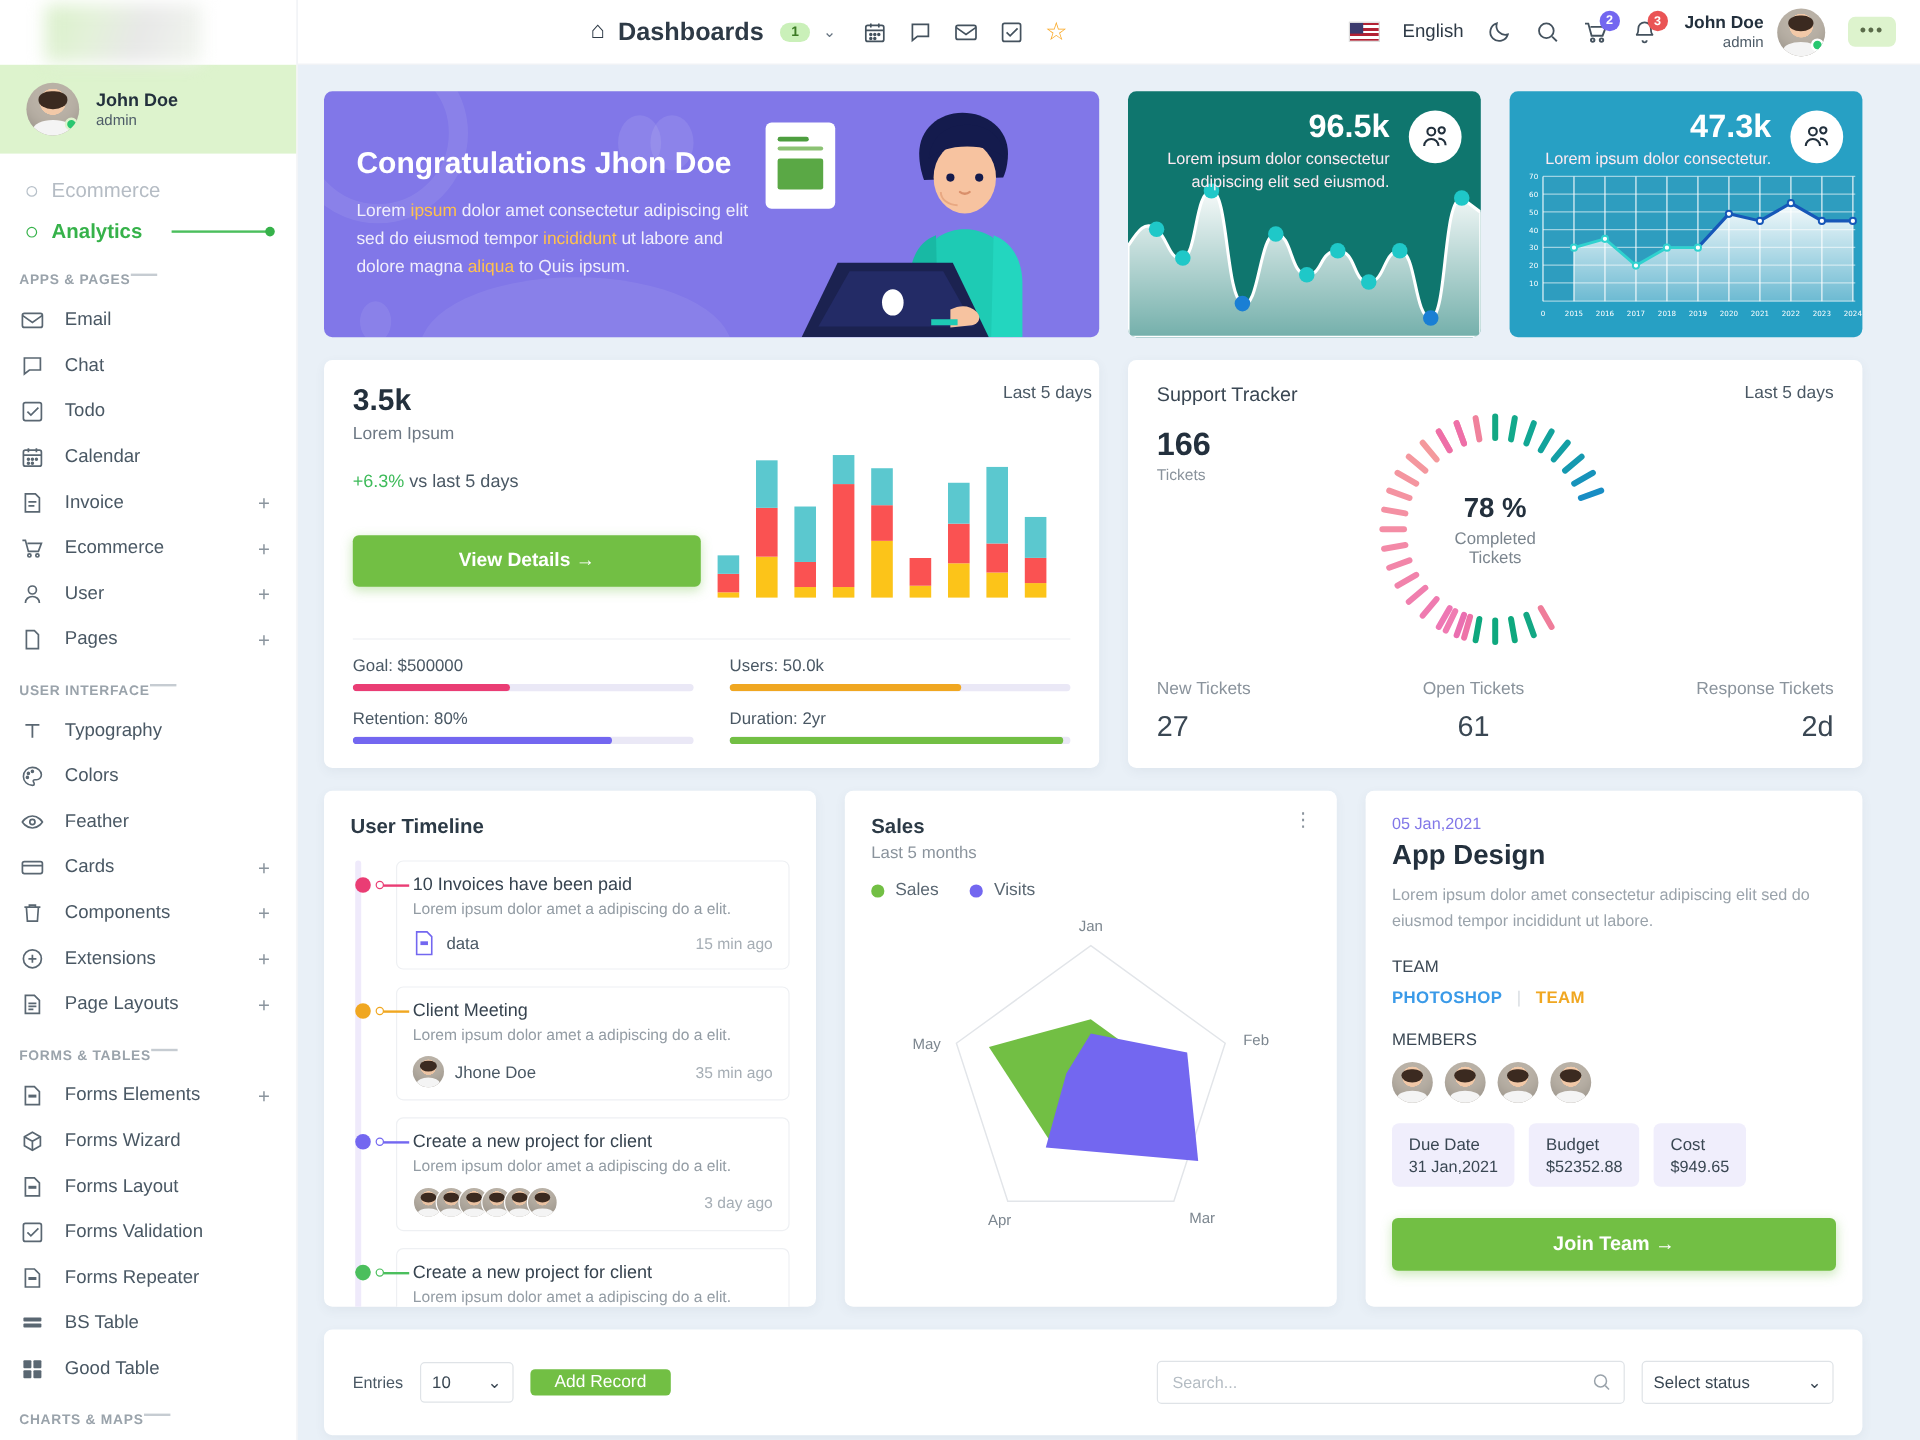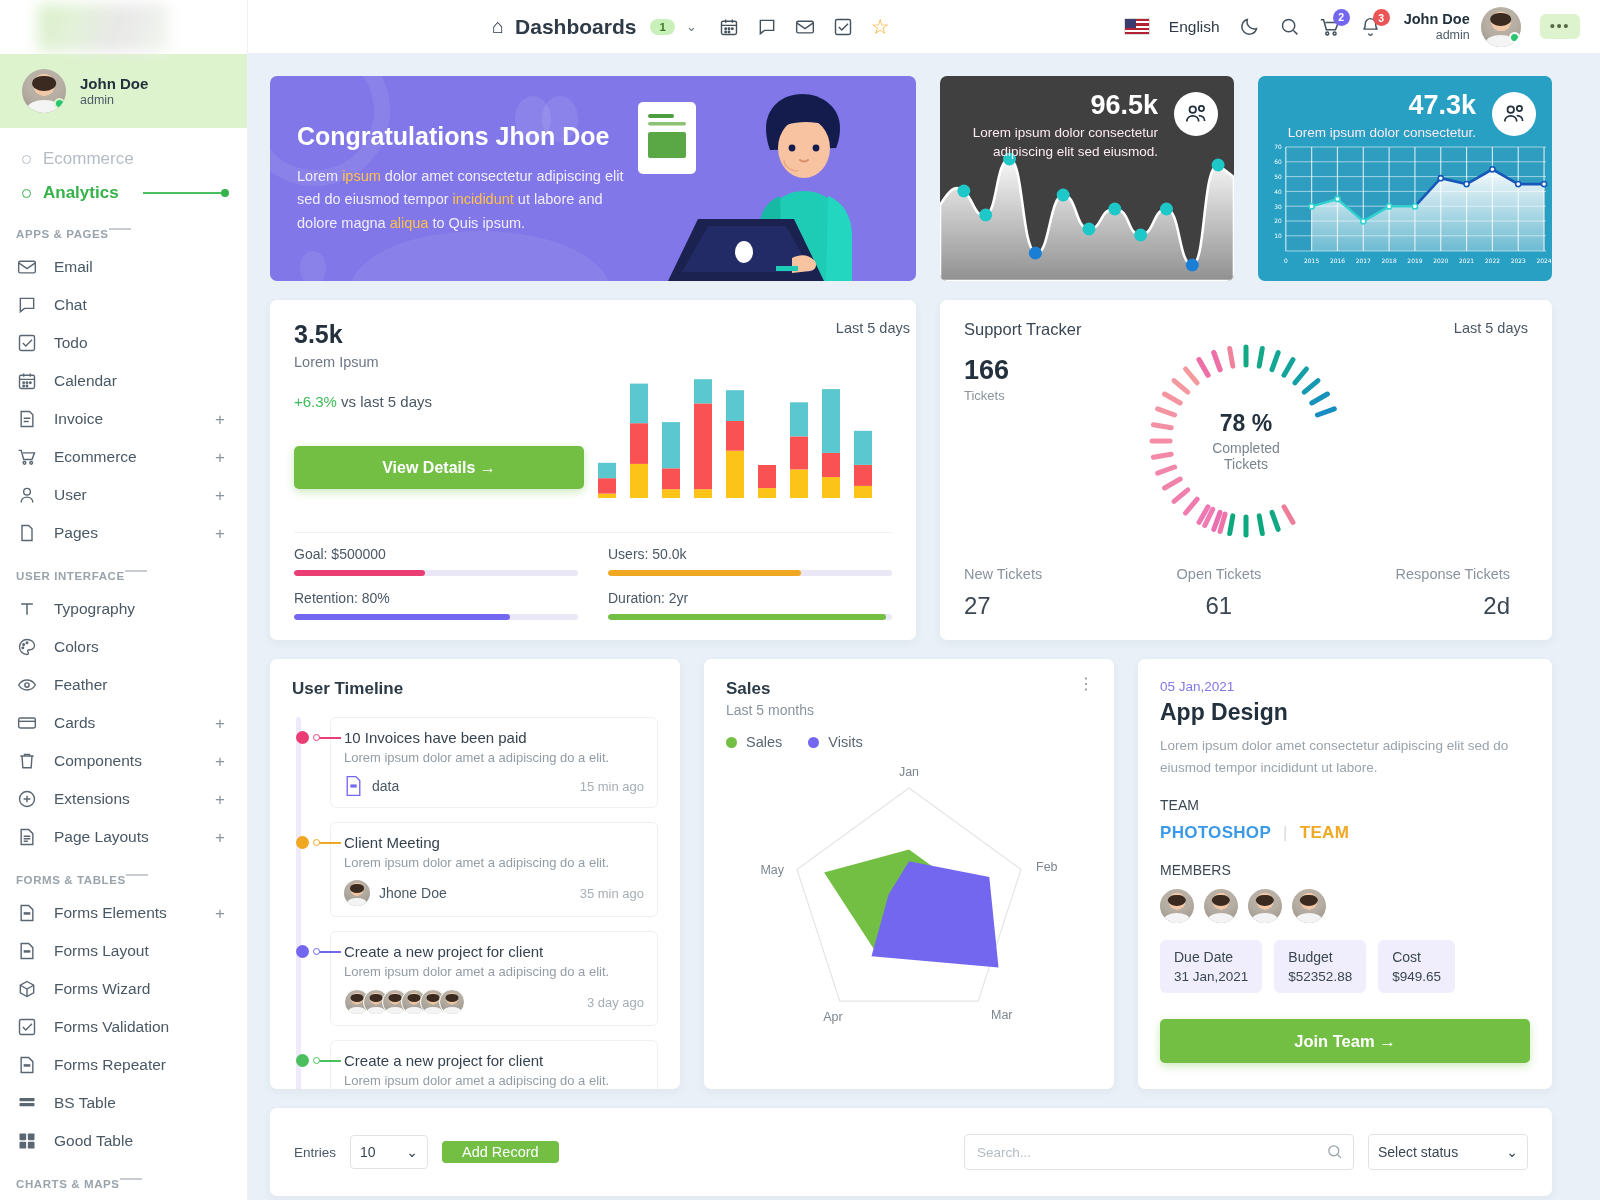--- a/index.html
+++ b/index.html
@@ -144,21 +144,21 @@
   .hero .blob5 { position:absolute; left:30px; bottom:-4px; width:26px; height:34px; border-radius:50%; background:rgba(255,255,255,.08); }
   .hero-txt { position: relative; z-index: 2; padding-left: 27px; max-width: 360px; }
   .hero h2 { font-size: 25px; color: #fff; font-weight: 700; margin-bottom: 14px; }
   .hero p { font-size: 14.5px; color: #f0eefc; line-height: 1.62; }
   .hero p .hl { color: #ffc14d; }
   .hero-art { position: absolute; right: 0; top: 0; width: 300px; height: 205px; }
 
   
   .pink {
     flex: 1; min-width: 0; height: 205px; border-radius: 7px; overflow: hidden;
-    background: #404040; position: relative;
+    background: #0f766e; position: relative;
   }
   .stat-head { padding: 15px 18px 0 18px; position: relative; z-index: 3; }
   .stat-num { font-size: 27px; font-weight: 700; color: #fff; text-align: right; padding-right: 58px; line-height:1.1;}
   .stat-sub { font-size: 13.5px; color: #fdeaf2; text-align: right; padding-right: 58px; line-height: 1.45; margin-top: 2px;}
   .stat-circle {
     position: absolute; right: 16px; top: 16px; width: 44px; height: 44px; border-radius: 50%;
     background: #fff; display: flex; align-items: center; justify-content: center; z-index: 4;
   }
   .pink-chart { position: absolute; left: 0; right: 0; bottom: 0; height: 128px; }
 
@@ -193,21 +193,21 @@
   .support { flex: 1; min-width:0; height: 340px; padding: 20px 24px; position: relative; }
   .sup-top { display: flex; justify-content: space-between; }
   .sup-title { font-size: 16.5px; color: #3a4753; }
   .sup-right { font-size: 14.5px; color: #4a5864; }
   .sup-166 { font-size: 27px; font-weight: 700; color: #23303d; margin-top: 16px; }
   .sup-tick { font-size: 13px; color: #8a939c; margin-top: 2px; }
   .gauge { position: absolute; left: 50%; top: 36px; transform: translateX(-50%); width: 210px; height: 210px; }
   .gauge-center { position: absolute; left: 50%; top: 50%; transform: translate(-50%,-50%); text-align: center; }
   .gpct { font-size: 23px; font-weight: 600; color: #23303d; }
   .gsub { font-size: 14px; color: #7b858e; margin-top: 3px; }
-  .sup-foot { position: absolute; left: 24px; right: 42px; bottom: 20px; display: flex; justify-content: space-between; }
+  .sup-foot { position: absolute; left: 24px; right: 24px; bottom: 20px; display: flex; justify-content: space-between; }
   .sf { text-align: center; }
   .sf:first-child { text-align: left; }
   .sf:last-child { text-align: right; }
   .sf-l { font-size: 14.5px; color: #8a939c; }
   .sf-v { font-size: 24px; color: #3a4753; margin-top: 10px; }
 
   
   .timeline { flex: 0 0 410px; height: 430px; padding: 20px 22px; overflow: hidden; }
   .tl-title { font-size: 17px; font-weight: 600; color: #2c3a46; margin-bottom: 18px; }
   .tl-wrap { position: relative; padding-left: 38px; }
@@ -236,21 +236,21 @@
   .lg { display: flex; align-items: center; gap: 9px; font-size: 14.5px; color: #5a6772; }
   .lgdot { width: 11px; height: 11px; border-radius: 50%; }
   .radar { margin-top: 6px; }
 
   
   .appdes { flex: 1; min-width: 0; height: 430px; padding: 20px 22px; }
   .ad-date { font-size: 13.5px; color: #8177e8; }
   .ad-title { font-size: 23px; font-weight: 700; color: #23303d; margin-top: 5px; }
   .ad-p { font-size: 13.5px; color: #9aa3ab; line-height: 1.6; margin-top: 9px; }
   .ad-lbl { font-size: 14px; color: #3a4753; margin-top: 19px; }
-  .ad-tags { display: flex; align-items: center; gap: 12px; margin-top: 10px; font-size: 17px; font-weight: 600; letter-spacing: .3px; }
+  .ad-tags { display: flex; align-items: center; gap: 12px; margin-top: 10px; font-size: 14px; font-weight: 600; letter-spacing: .3px; }
   .ad-tags .sep { color: #d7dce1; font-weight: 400; }
   .ad-mem { display: flex; gap: 10px; margin-top: 11px; }
   .ad-mem .avatar { width: 34px; height: 34px; }
   .ad-stats { display: flex; gap: 12px; margin-top: 17px; }
   .ad-stat { background: #f0eefc; border-radius: 6px; padding: 9px 14px; }
   .ad-sl { font-size: 14px; color: #3a4753; }
   .ad-sv { font-size: 13.5px; color: #3a4753; margin-top: 4px; }
   .joinbtn {
     margin-top: 26px; width: 100%; height: 44px; background: #72bf44; color: #fff;
     border: none; border-radius: 5px; font-size: 16.5px; font-weight: 700; cursor: pointer;
@@ -484,35 +484,35 @@
               <path d="M5 3h9l5 5v13H5z"></path>
               <rect x="8" y="11" width="8" height="3" fill="currentColor" stroke="none"></rect>
             </svg>
           </span>
         <span class="lbl">Forms Elements</span>
         <span class="plus">+</span>
       </div>
       <div class="nav-item">
         <span class="ic">
             <svg width="20" height="20" viewBox="0 0 24 24" fill="none" stroke="currentColor" stroke-width="1.7">
+              <path d="M12 3l8 4.5v9L12 21l-8-4.5v-9z"></path>
+              <path d="M4 7.5l8 4.5 8-4.5M12 12v9"></path>
+            </svg>
+          </span>
+        <span class="lbl">Forms Wizard</span>
+        <span class="plus"></span>
+      </div>
+      <div class="nav-item">
+        <span class="ic">
+            <svg width="20" height="20" viewBox="0 0 24 24" fill="none" stroke="currentColor" stroke-width="1.7">
               <path d="M5 3h9l5 5v13H5z"></path>
               <rect x="8" y="11" width="8" height="3" fill="currentColor" stroke="none"></rect>
             </svg>
           </span>
         <span class="lbl">Forms Layout</span>
-        <span class="plus"></span>
-      </div>
-      <div class="nav-item">
-        <span class="ic">
-            <svg width="20" height="20" viewBox="0 0 24 24" fill="none" stroke="currentColor" stroke-width="1.7">
-              <path d="M12 3l8 4.5v9L12 21l-8-4.5v-9z"></path>
-              <path d="M4 7.5l8 4.5 8-4.5M12 12v9"></path>
-            </svg>
-          </span>
-        <span class="lbl">Forms Wizard</span>
         <span class="plus"></span>
       </div>
       <div class="nav-item">
         <span class="ic">
             <svg width="20" height="20" viewBox="0 0 24 24" fill="none" stroke="currentColor" stroke-width="1.7">
               <rect x="3" y="3" width="18" height="18" rx="2"></rect>
               <path d="M7 12l3.5 3.5L18 8"></path>
             </svg>
           </span>
         <span class="lbl">Forms Validation</span>

